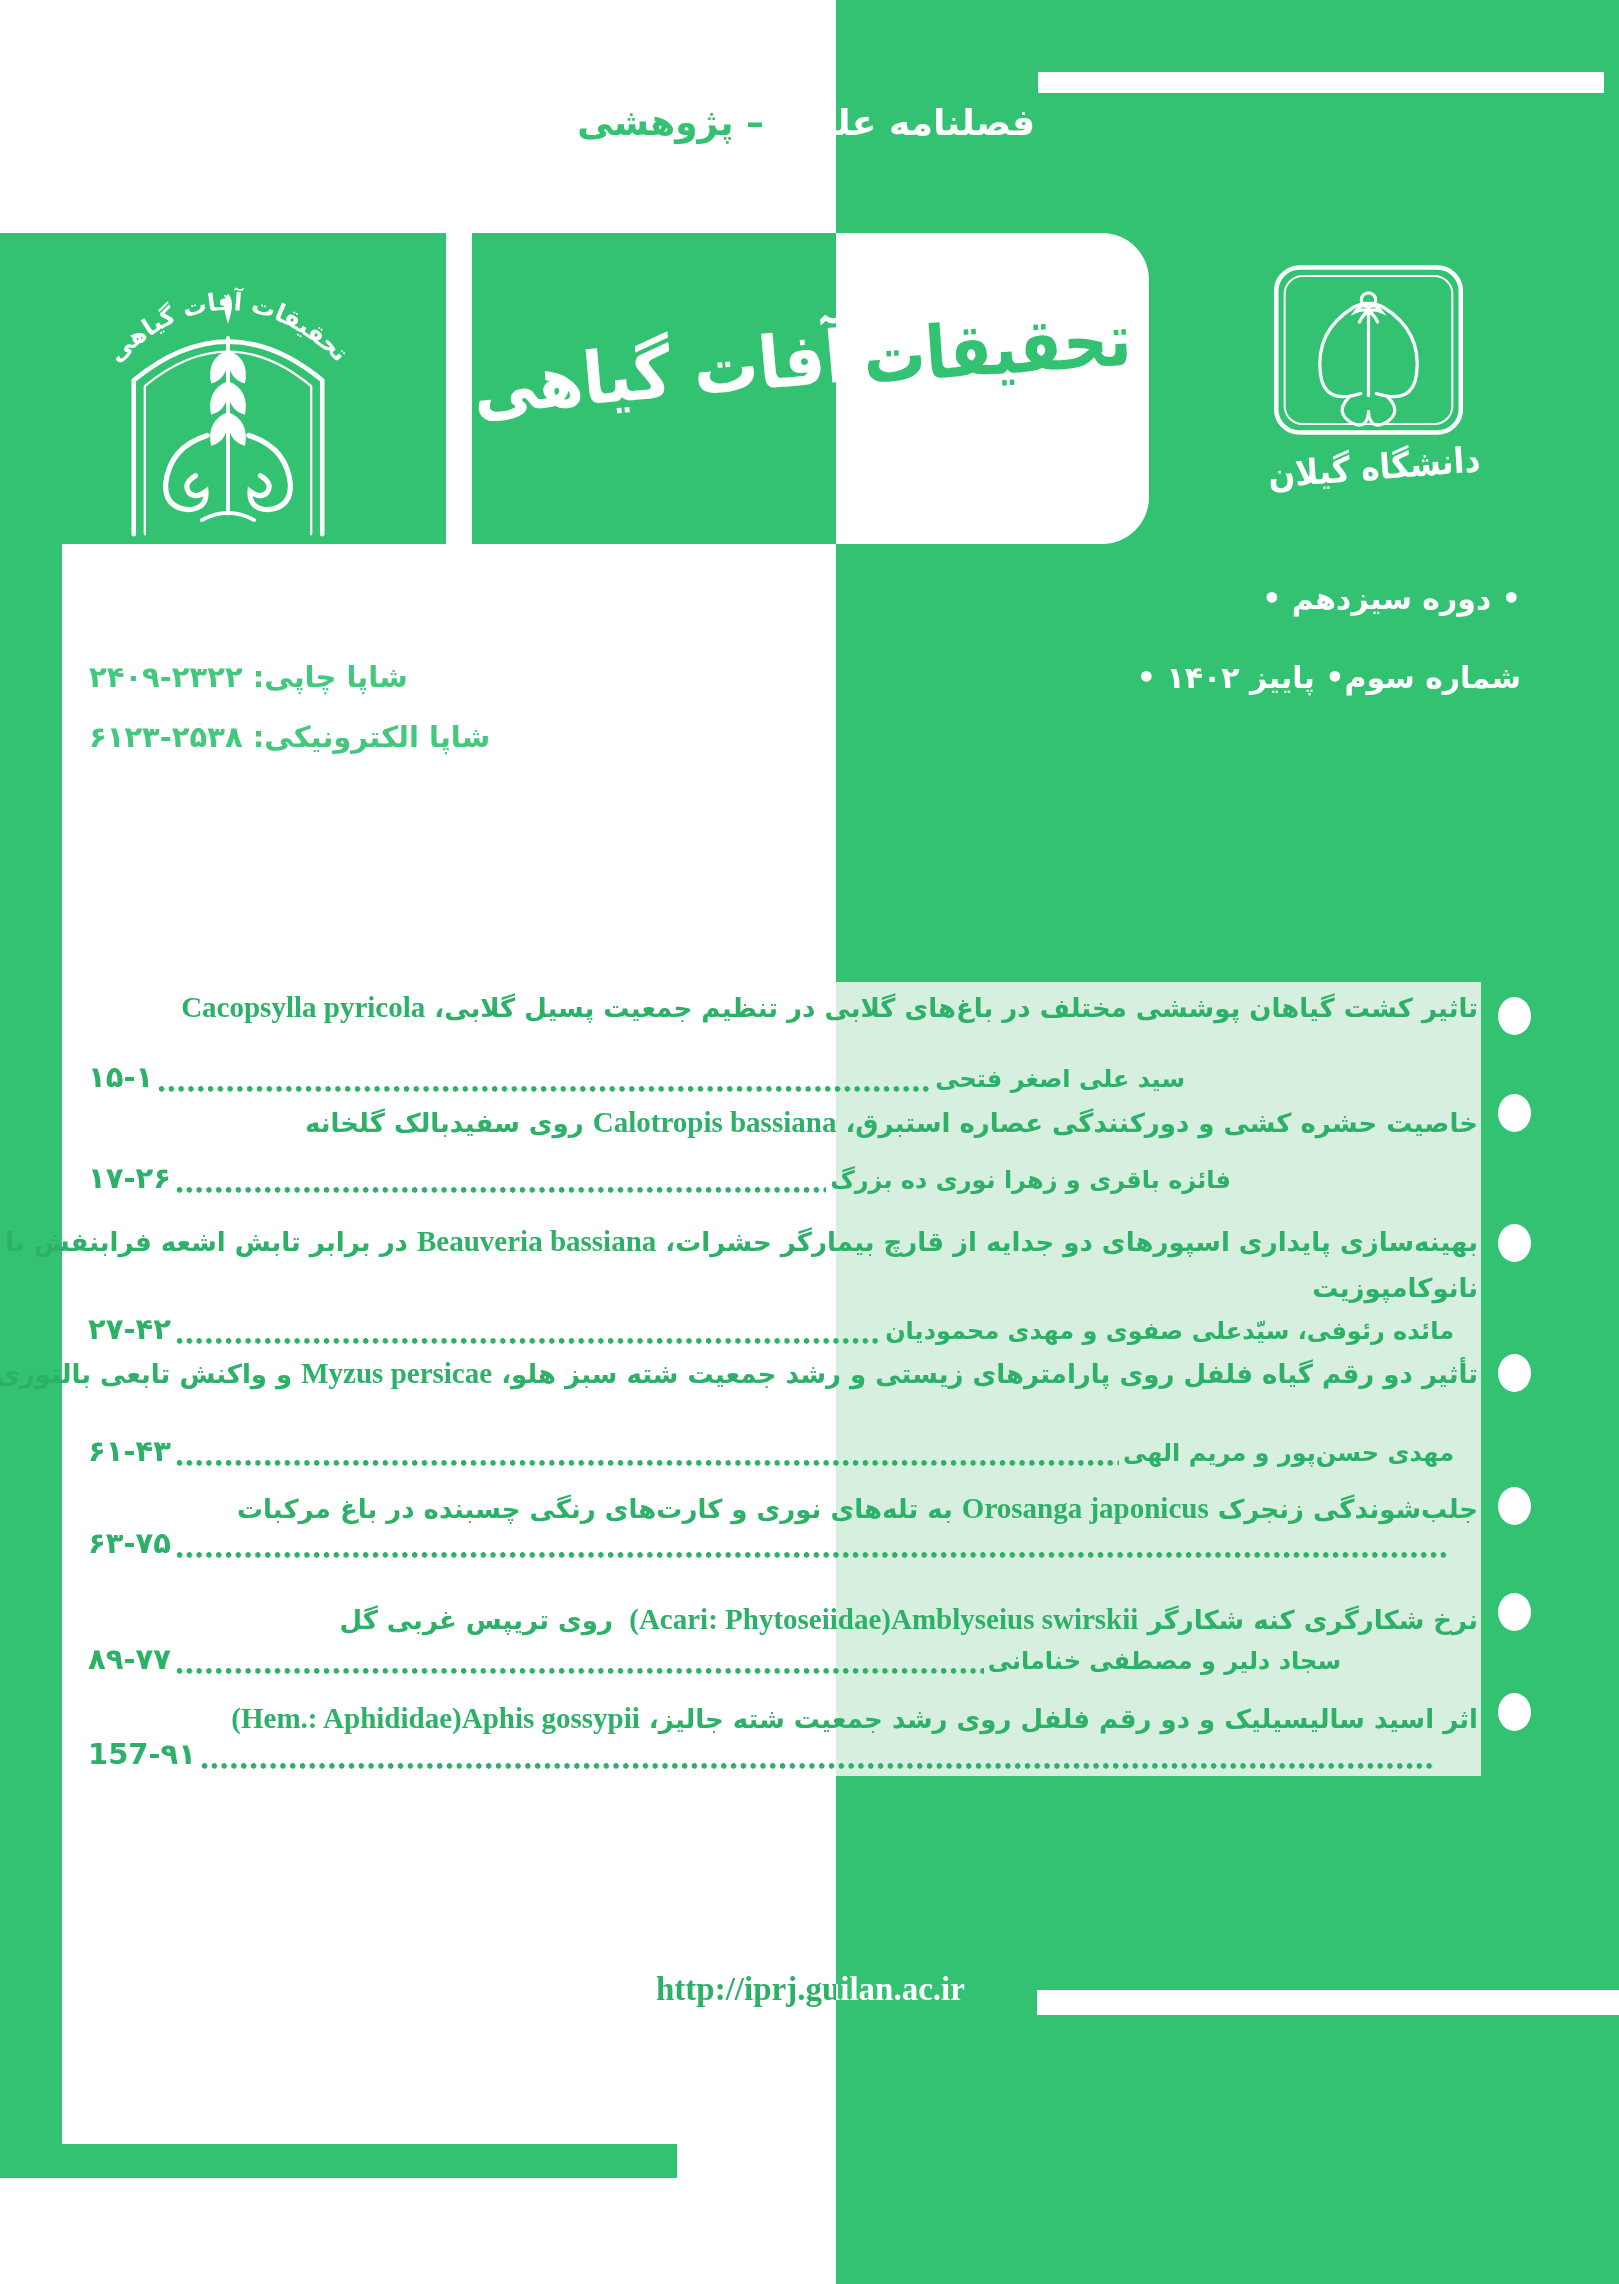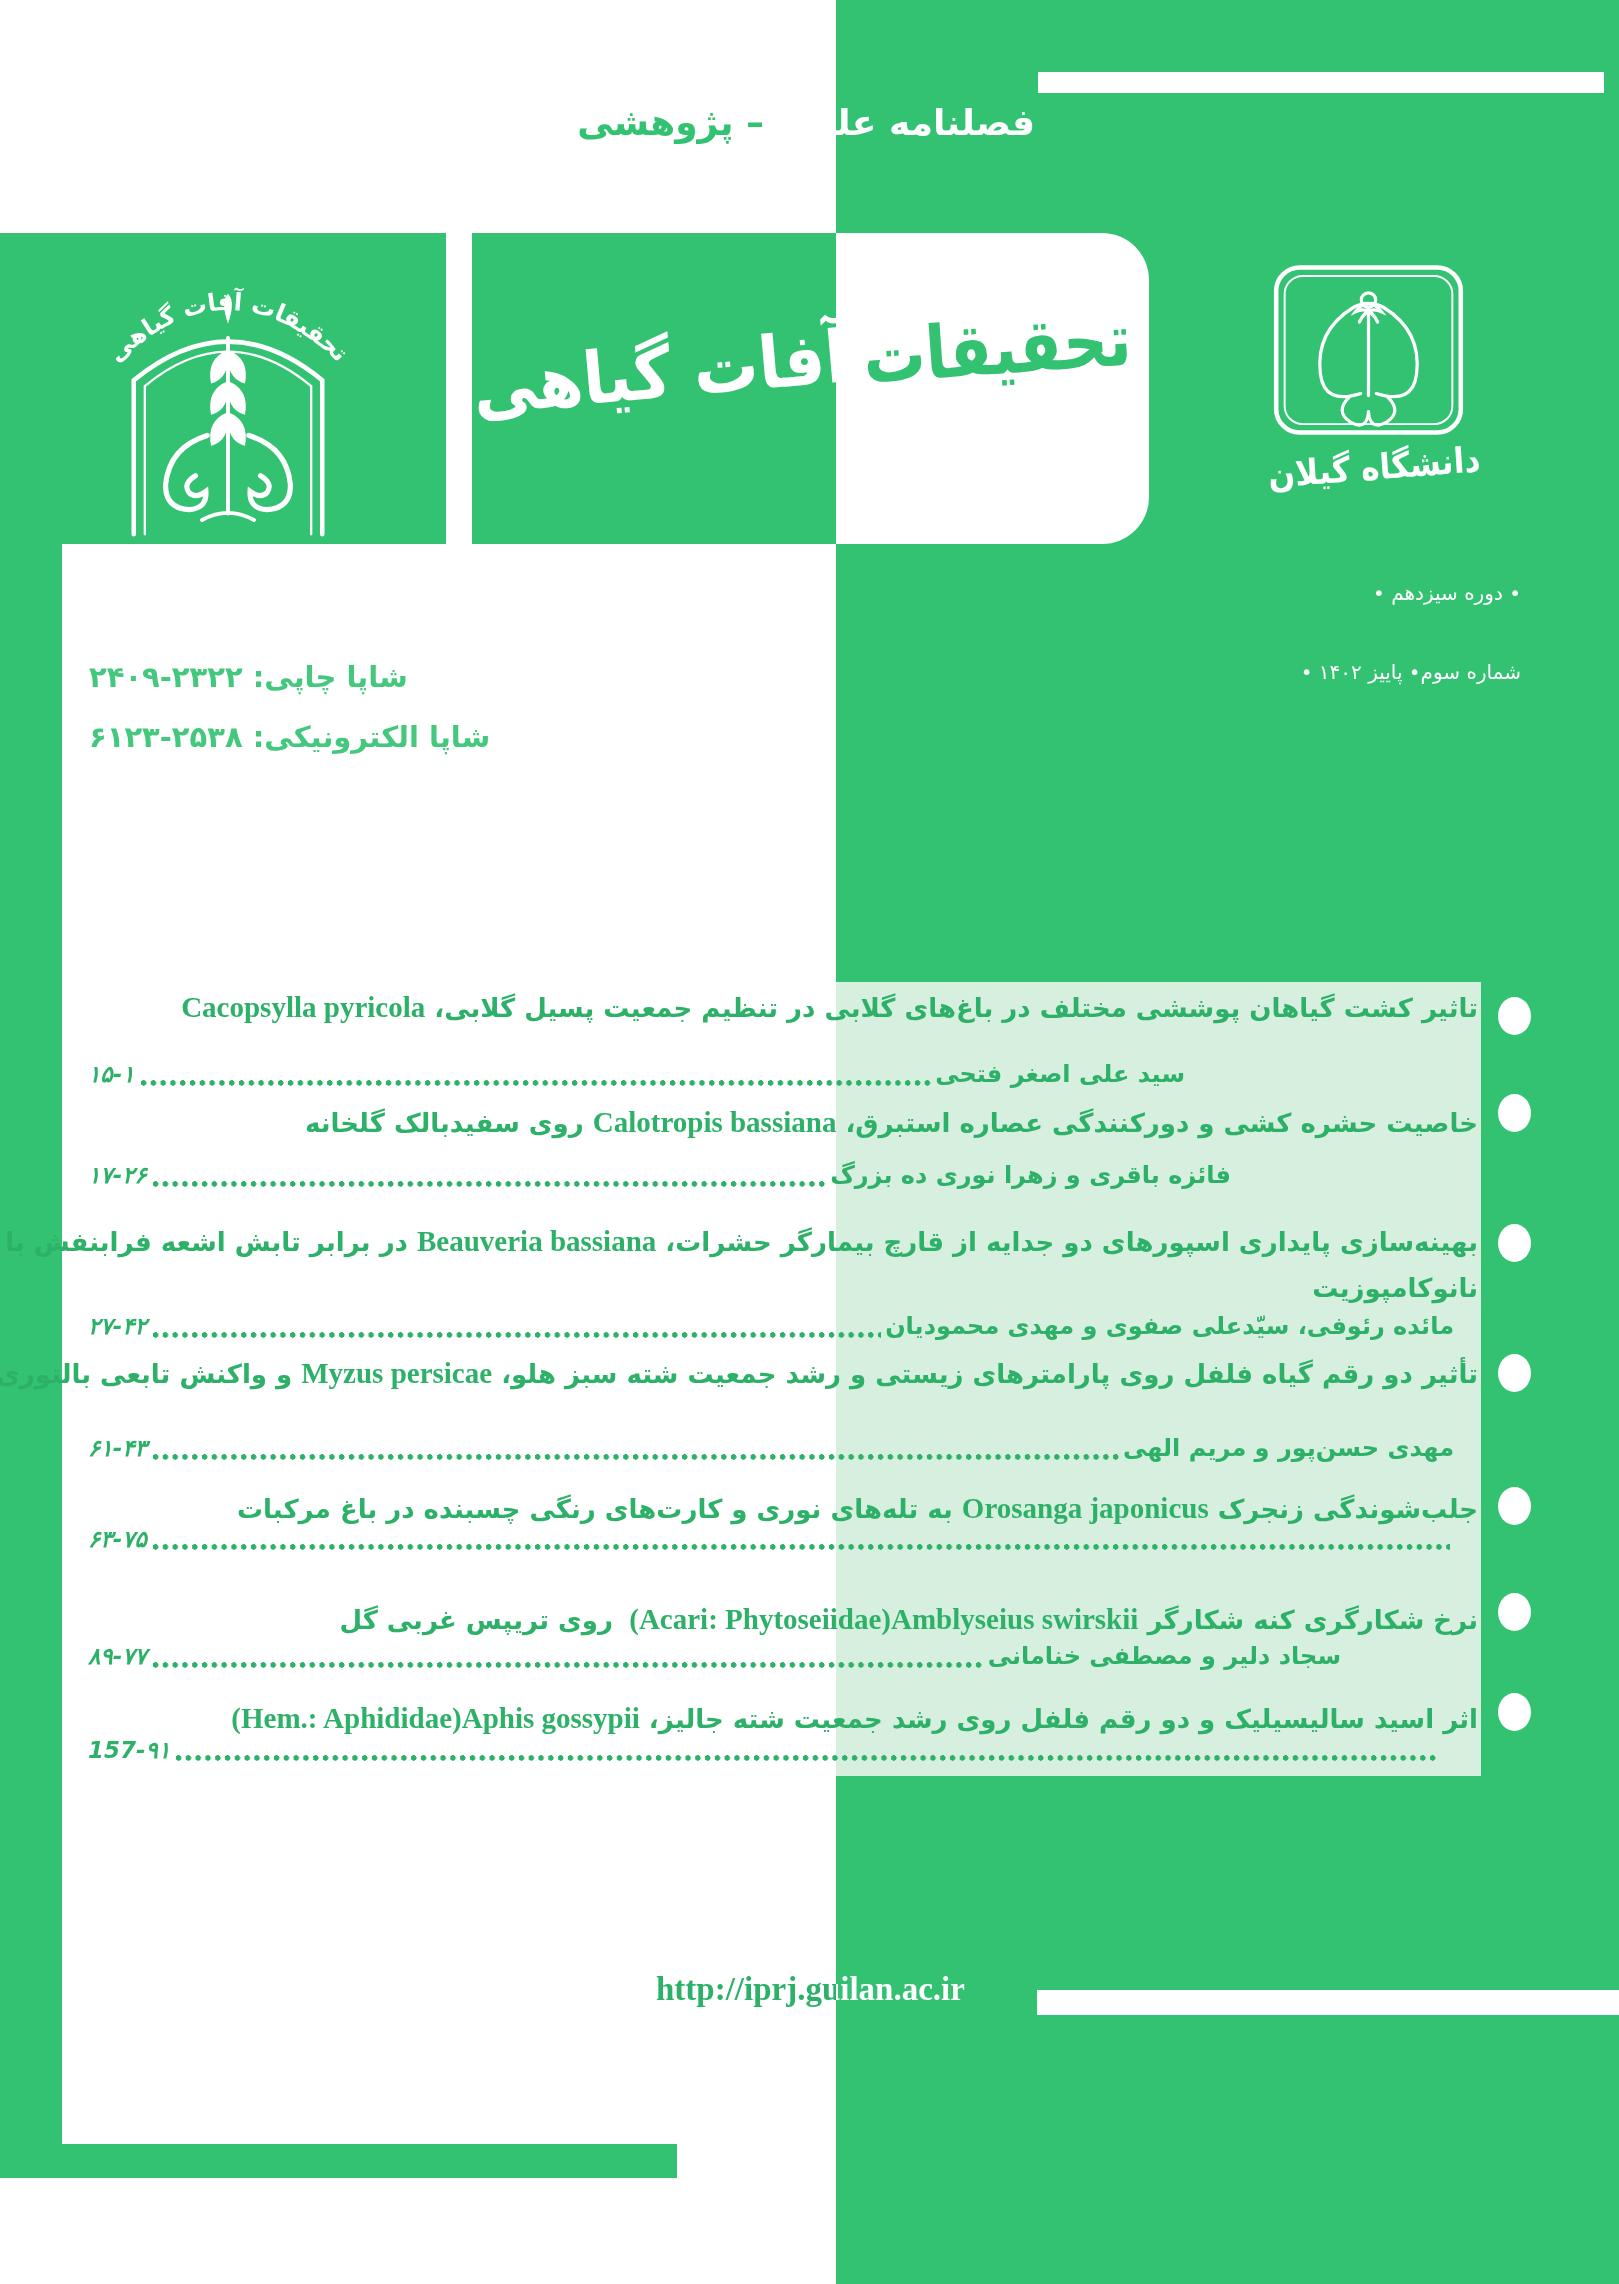--- a/index.html
+++ b/index.html
@@ -45,21 +45,21 @@
   .society-emblem{position:absolute;left:98px;top:240px;width:260px;height:300px;}
   .guilan-logo{position:absolute;left:1271px;top:262px;width:195px;height:189px;}
   .guilan-name{
     position:absolute;left:1257px;top:448px;width:221px;text-align:center;
     color:#fff;font-size:35px;font-weight:bold;transform:scaleX(.9) rotate(-4deg);white-space:nowrap;
   }
 
   
   .issue-line{
     position:absolute;right:98px;direction:rtl;text-align:right;white-space:nowrap;
-    color:#fff;font-size:20px;font-weight:normal;
+    color:#fff;font-size:30px;font-weight:bold;
   }
   .issue-volume{top:581px;}
   .issue-season{top:660px;}
 
   
   .issn-line{
     position:absolute;left:89px;direction:rtl;text-align:left;white-space:nowrap;
     color:var(--igreen);font-size:29px;font-weight:bold;
   }
   .issn-print{top:660px;}
@@ -76,21 +76,21 @@
   .leader{
     position:absolute;left:0;right:0;display:flex;direction:rtl;align-items:baseline;
     font-weight:bold;
   }
   .author{color:var(--tgreen);font-size:24px;white-space:nowrap;}
   .dots{
     flex:1 1 auto;align-self:flex-end;height:19.5px;margin:0 3.9px;min-width:26px;
     background:radial-gradient(circle 2.6px at 4.6px 14.3px,var(--tgreen) 2.6px,transparent 3px);
     background-size:9.8px 19.5px;background-repeat:repeat-x;
   }
-  .pages{color:var(--tgreen);font-size:23px;direction:ltr;unicode-bidi:isolate;white-space:nowrap;font-style:italic;}
+  .pages{color:var(--tgreen);font-size:29px;direction:ltr;unicode-bidi:isolate;white-space:nowrap;}
 
   .e1{top:987px}.e2{top:1102px}.e3{top:1221px}.e4{top:1353px}.e5{top:1488px}.e6{top:1599px}.e7{top:1698px}
   .e1 .leader{top:73px;padding-right:293px}
   .e2 .leader{top:59px;padding-right:247px}
   .e3 .leader{top:91px;padding-right:24px}
   .e4 .leader{top:81px;padding-right:24px}
   .e5 .leader{top:38px;padding-right:24px}
   .e6 .leader{top:43px;padding-right:137px}
   .e7 .leader{top:39px;padding-right:38px}
 

